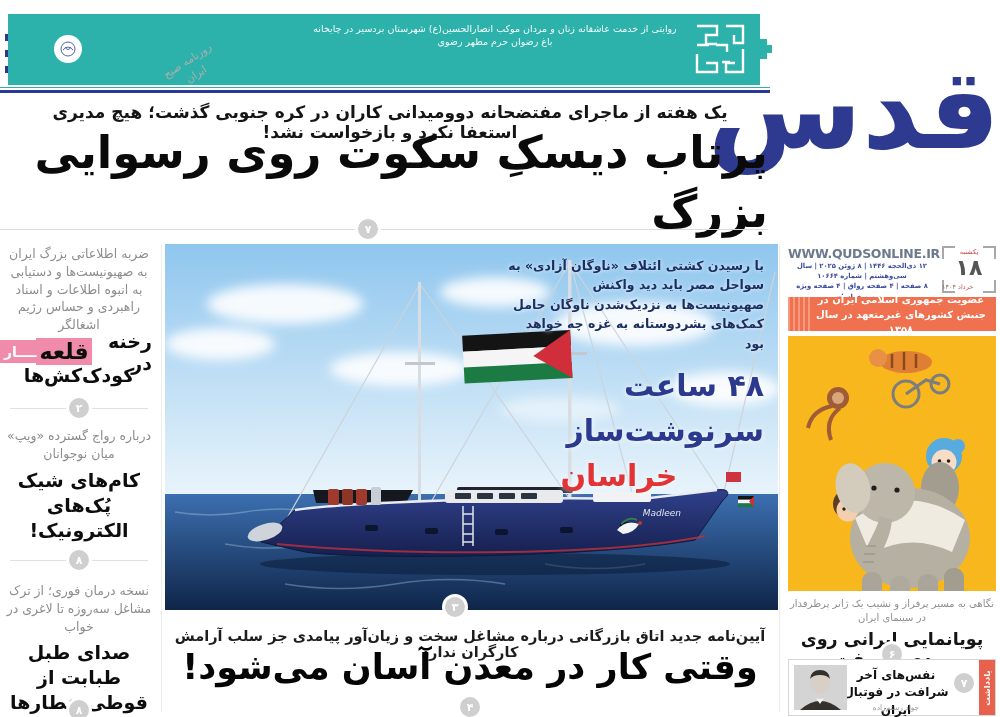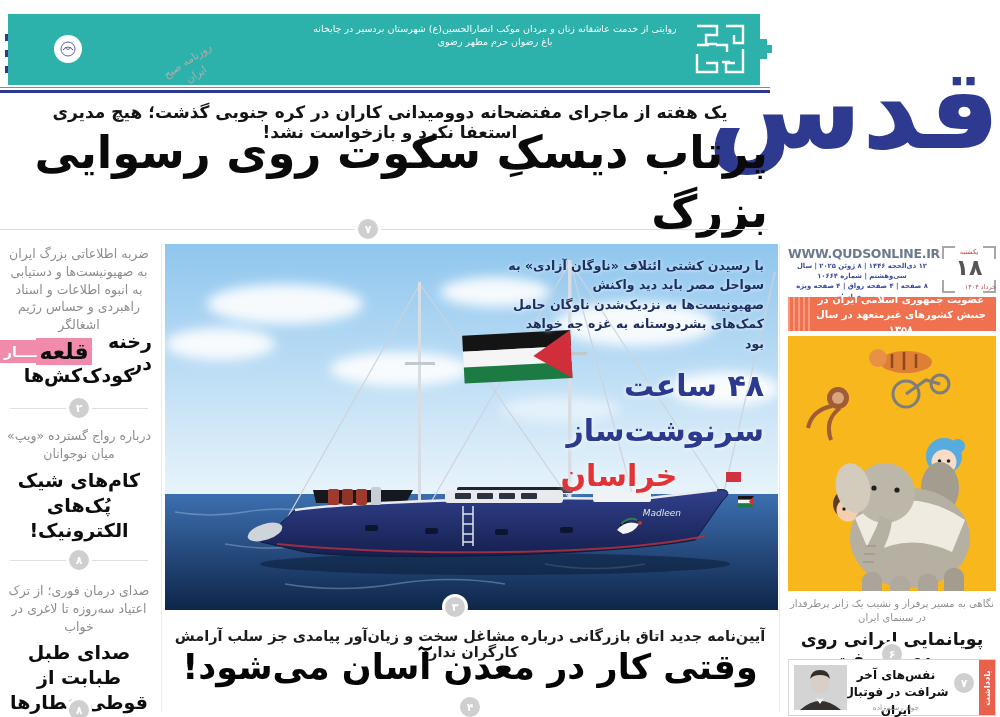--- a/index.html
+++ b/index.html
@@ -38,21 +38,21 @@
   
   #date-badge{right:4px;top:246px;width:54px;height:47px}
   .br{position:absolute;width:13px;height:13px}
   .br-tl{left:0;top:0;border-left:2px solid #a8a8a8;border-top:2px solid #a8a8a8}
   .br-tr{right:0;top:0;border-right:2px solid #a8a8a8;border-top:2px solid #a8a8a8}
   .br-bl{left:0;bottom:0;border-left:2px solid #a8a8a8;border-bottom:2px solid #a8a8a8}
   .br-br{right:0;bottom:0;border-right:2px solid #a8a8a8;border-bottom:2px solid #a8a8a8}
   #date-badge .dday{position:absolute;top:2px;left:0;width:100%;text-align:center;font-size:6.5px;color:#c5403c}
   #date-badge .dnum{position:absolute;top:9px;left:0;width:100%;text-align:center;font-size:22px;
                     font-weight:bold;color:#555}
-  #date-badge .dmon{position:absolute;bottom:2px;left:0;width:100%;text-align:right;font-size:6.5px;color:#b05550}
+  #date-badge .dmon{position:absolute;bottom:2px;left:0;width:100%;text-align:left;font-size:6.5px;color:#b05550}
   
   #history{right:4px;top:297px;width:208px;height:34px;background:#ef7150;color:#fff;
            display:flex;align-items:center;text-align:center;
            padding:2px 10px 2px 28px;font-size:10px;font-weight:bold;line-height:1.5}
   #history .stripes{position:absolute;left:0;top:0;width:22px;height:100%;
            background:repeating-linear-gradient(90deg,#f59a7e 0 2px,#ef7150 2px 5px)}
   
   #cartoon{right:4px;top:336px;width:208px;height:255px;overflow:hidden}
   #anim-text{right:4px;top:597px;width:208px;text-align:center}
   #anim-text .k{font-size:10px;color:#8f8f8f;line-height:1.4}
@@ -394,17 +394,17 @@
   </div>
   <div class="sb-title abs" style="top:364px">کودک‌کش‌ها</div>
   <div class="sline" style="top:408px"></div>
   <div class="cnum abs" style="left:66px;top:395px">۲</div>
 
   <div class="sb-kick abs" style="top:427px">درباره رواج گسترده «ویپ» میان نوجوانان</div>
   <div class="sb-title abs" style="top:468px;line-height:1.32">کام‌های شیک پُک‌های الکترونیک!</div>
   <div class="sline" style="top:560px"></div>
   <div class="cnum abs" style="left:66px;top:547px">۸</div>
 
-  <div class="sb-kick abs" style="top:582px">صدای درمان فوری؛ از ترک اعتیاد سه‌روزه تا لاغری در خواب</div>
+  <div class="sb-kick abs" style="top:582px">نسخه درمان فوری؛ از ترک مشاغل سه‌روزه تا لاغری در خواب</div>
   <div class="sb-title abs" style="top:640px;line-height:1.32">صدای طبل طبابت از قوطی عطارها</div>
   <div class="cnum abs" style="left:66px;top:697px">۸</div>
 
 </div>
 
 </body></html>

